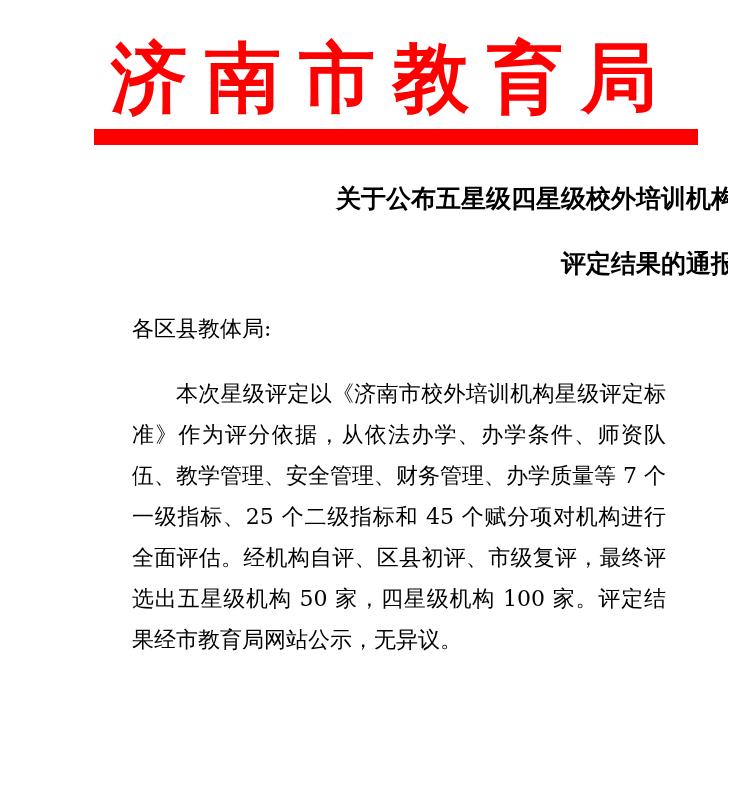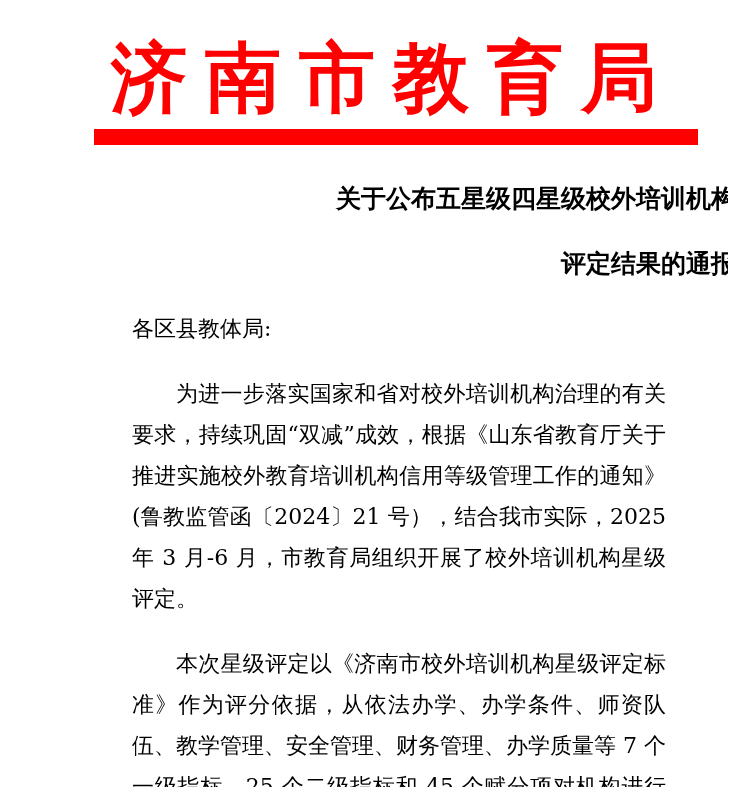--- a/index.html
+++ b/index.html
@@ -89,18 +89,17 @@
 
   <div class="red-line"></div>
 
   <div class="doc-title">
     <div>关于公布五星级四星级校外培训机构</div>
     <div>评定结果的通报</div>
   </div>
 
   <div class="doc-body">
     <p>各区县教体局:</p>
-    <p class="indent">为进一步落实国家和省对校外培训机构治理的有关要求，持续巩固“双减”成效，根据《山东省教育厅关于推进实施校外教育培训机构信用等级管理工作的通知》(鲁教监管函〔2024〕21 号），结合我市实际，2025 年 3 月-6 月，市教育局组织开展了校外培训机构星级评定。</p>
     <p class="indent">本次星级评定以《济南市校外培训机构星级评定标准》作为评分依据，从依法办学、办学条件、师资队伍、教学管理、安全管理、财务管理、办学质量等 7 个一级指标、25 个二级指标和 45 个赋分项对机构进行全面评估。经机构自评、区县初评、市级复评，最终评选出五星级机构 50 家，四星级机构 100 家。评定结果经市教育局网站公示，无异议。</p>
 
   </div>
 
 </div>
 
 </body></html>

